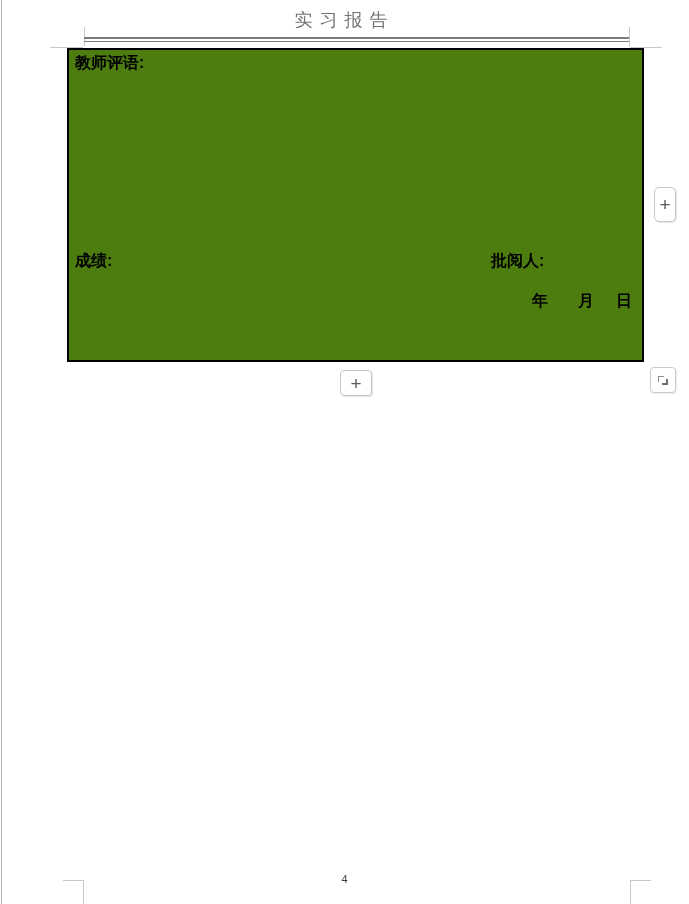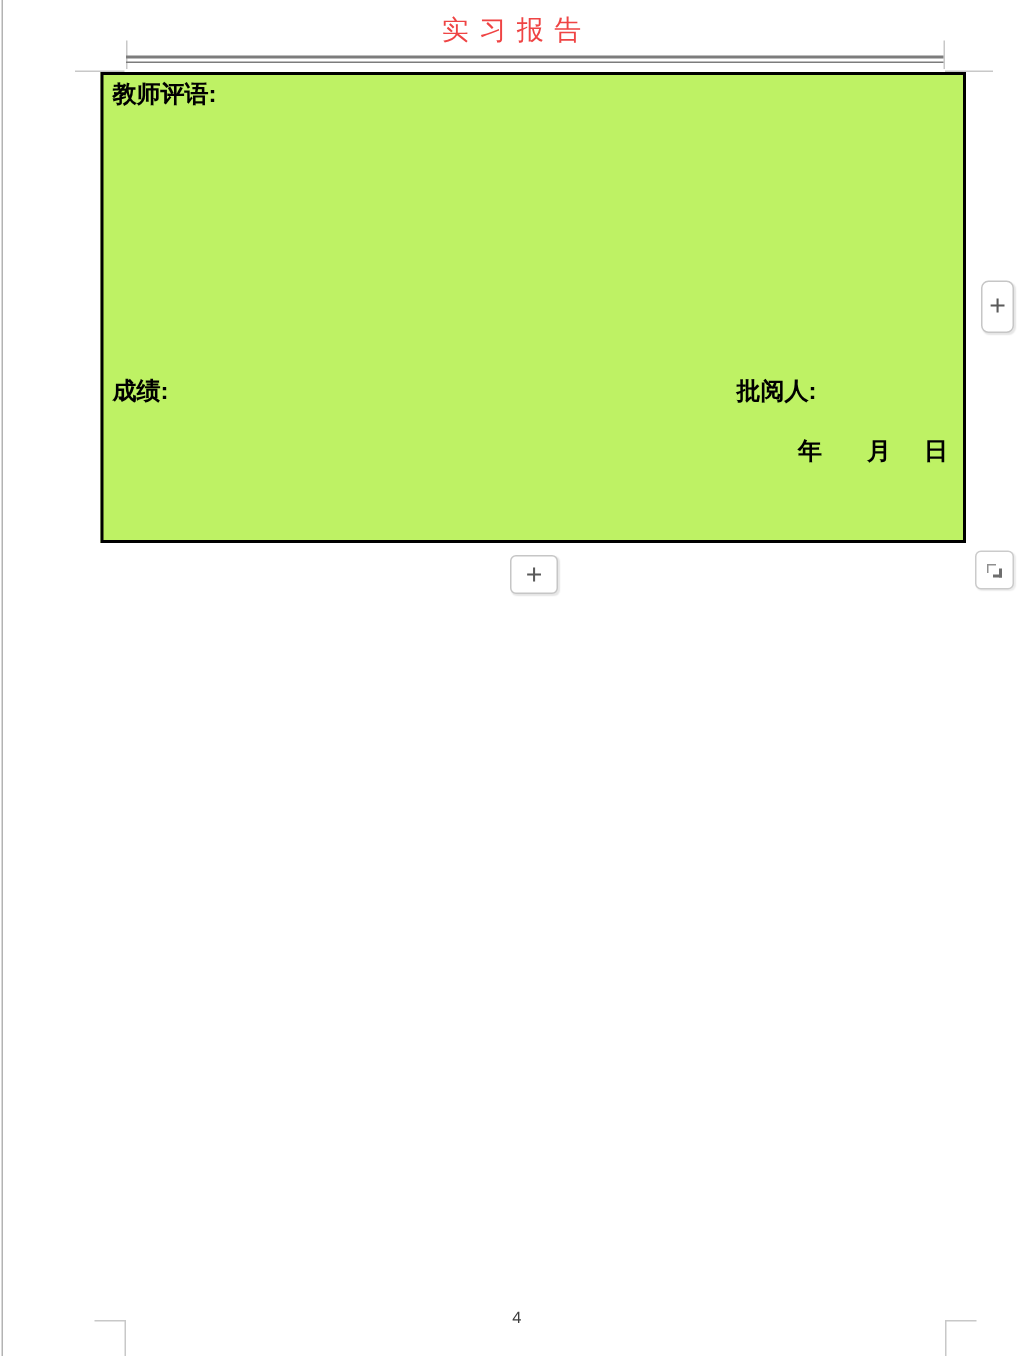--- a/index.html
+++ b/index.html
@@ -23,21 +23,21 @@
 
   
   .header-title {
     position: absolute;
     left: 0; top: 8px;
     width: 100%;
     text-align: center;
     font-family: "Liberation Serif", serif;
     font-size: 18px;
     letter-spacing: 7px;
-    color: #ef4444;
+    color: #737373;
   }
   .header-rule-thick {
     position: absolute;
     left: 84px; top: 37px;
     width: 545px; height: 2px;
     background: #7c7c7c;
   }
   .header-rule-thin {
     position: absolute;
     left: 84px; top: 41px;
@@ -56,21 +56,21 @@
   .crop-bl-v { left: 83px;  top: 880px; width: 1px;  height: 24px; }
   .crop-br-h { left: 630px; top: 880px; width: 21px; height: 1px; }
   .crop-br-v { left: 630px; top: 880px; width: 1px;  height: 24px; }
 
   
   .review-table {
     position: absolute;
     left: 67px; top: 48px;
     width: 577px; height: 314px;
     border: 2px solid #000000;
-    background: #bef264;
+    background: #4d7c0f;
   }
   .review-table .lbl {
     position: absolute;
     font-size: 16px;
     font-weight: bold;
     color: #000000;
     white-space: nowrap;
   }
   .lbl-teacher  { left: 6px;   top: 3px;   }
   .lbl-grade    { left: 6px;   top: 201px; }

